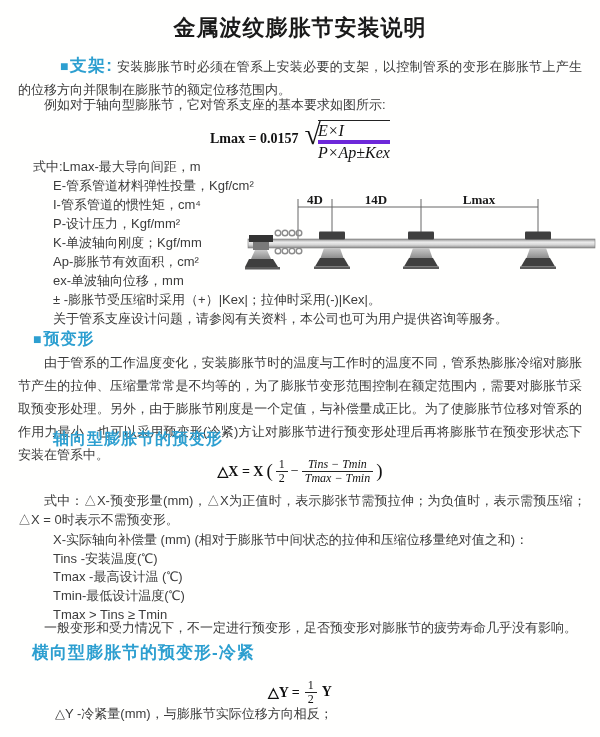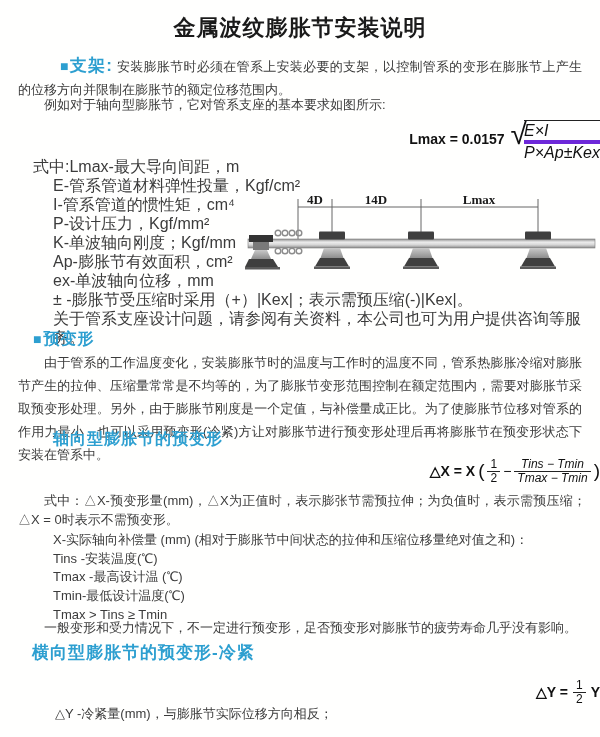--- a/index.html
+++ b/index.html
@@ -23,36 +23,36 @@
   }
   .marker{font-size:14px;color:#2d9fd0;margin-right:1px;}
   .sec-head-block{
     font-size:16px;font-weight:bold;color:#2d9fd0;letter-spacing:1px;
   }
   .sub-head{
     font-size:16px;font-weight:bold;color:#2d9fd0;letter-spacing:1px;
   }
   
   .f-center{left:0;width:100%;display:flex;justify-content:center;align-items:center;}
-  .serif{font-family:Liberation Sans, sans-serif;color:#111;justify-content:flex-end;}
+  .serif{font-family:Liberation Serif, serif;color:#111;}
   .vfrac{display:inline-flex;flex-direction:column;text-align:center;
          font-size:12px;line-height:13px;vertical-align:middle;}
   .vfrac .vnum{border-bottom:1px solid #222;padding:0 3px;}
   .vfrac .vden{padding:0 3px;}
   .ital{font-style:italic;}
   
   .formula1{top:121px;height:36px;gap:6px;}
   .f1-lhs{font-weight:bold;font-size:14px;}
   .radical{display:inline-flex;align-items:stretch;}
   .rad-sign{font-size:30px;line-height:34px;font-weight:400;margin-right:-3px;}
   .rad-frac{display:inline-flex;flex-direction:column;border-top:1.5px solid #222;
             margin-top:3px;padding-top:1px;}
   .rad-frac .vnum{border-bottom:4px solid #6d28d9;}
   
-  .def-list{top:157px;left:33px;font-size:16px;line-height:19px;color:#3b3b3b;}
+  .def-list{top:157px;left:33px;font-size:13px;line-height:19px;color:#3b3b3b;}
   .def-line:not(:first-child){padding-left:20px;}
   
   .diagram{top:193px;left:245px;width:353px;height:96px;}
   .diagram text{font-family:"Liberation Serif",serif;font-weight:bold;font-size:13px;fill:#1a1a1a;}
   
   .preform-head{top:329px;left:33px;}
   .p-preform{top:351px;left:18px;right:18px;line-height:23px;text-indent:2em;}
   .axial-head{top:429px;left:53px;}
   .formula2{top:451px;height:40px;gap:3px;font-size:14px;}
   .f2-lhs{font-weight:bold;}
@@ -91,21 +91,21 @@
   </div>
 
   <div class="abs def-list">
     <div class="def-line">式中:Lmax-最大导向间距，m</div>
     <div class="def-line">E-管系管道材料弹性投量，Kgf/cm²</div>
     <div class="def-line">I-管系管道的惯性矩，cm⁴</div>
     <div class="def-line">P-设计压力，Kgf/mm²</div>
     <div class="def-line">K-单波轴向刚度；Kgf/mm</div>
     <div class="def-line">Ap-膨胀节有效面积，cm²</div>
     <div class="def-line">ex-单波轴向位移，mm</div>
-    <div class="def-line">± -膨胀节受压缩时采用（+）|Kex|；表示需预压缩(-)|Kex|。</div>
+    <div class="def-line">± -膨胀节受压缩时采用（+）|Kex|；拉伸时采用(-)|Kex|。</div>
     <div class="def-line">关于管系支座设计问题，请参阅有关资料，本公司也可为用户提供咨询等服务。</div>
   </div>
 
   <svg class="abs diagram" viewBox="0 0 353 96" width="353" height="96">
     <defs>
       <linearGradient id="pipeGrad" x1="0" y1="0" x2="0" y2="1">
         <stop offset="0" stop-color="#8f8f8f"></stop>
         <stop offset="0.35" stop-color="#ececec"></stop>
         <stop offset="0.65" stop-color="#d6d6d6"></stop>
         <stop offset="1" stop-color="#8a8a8a"></stop>

